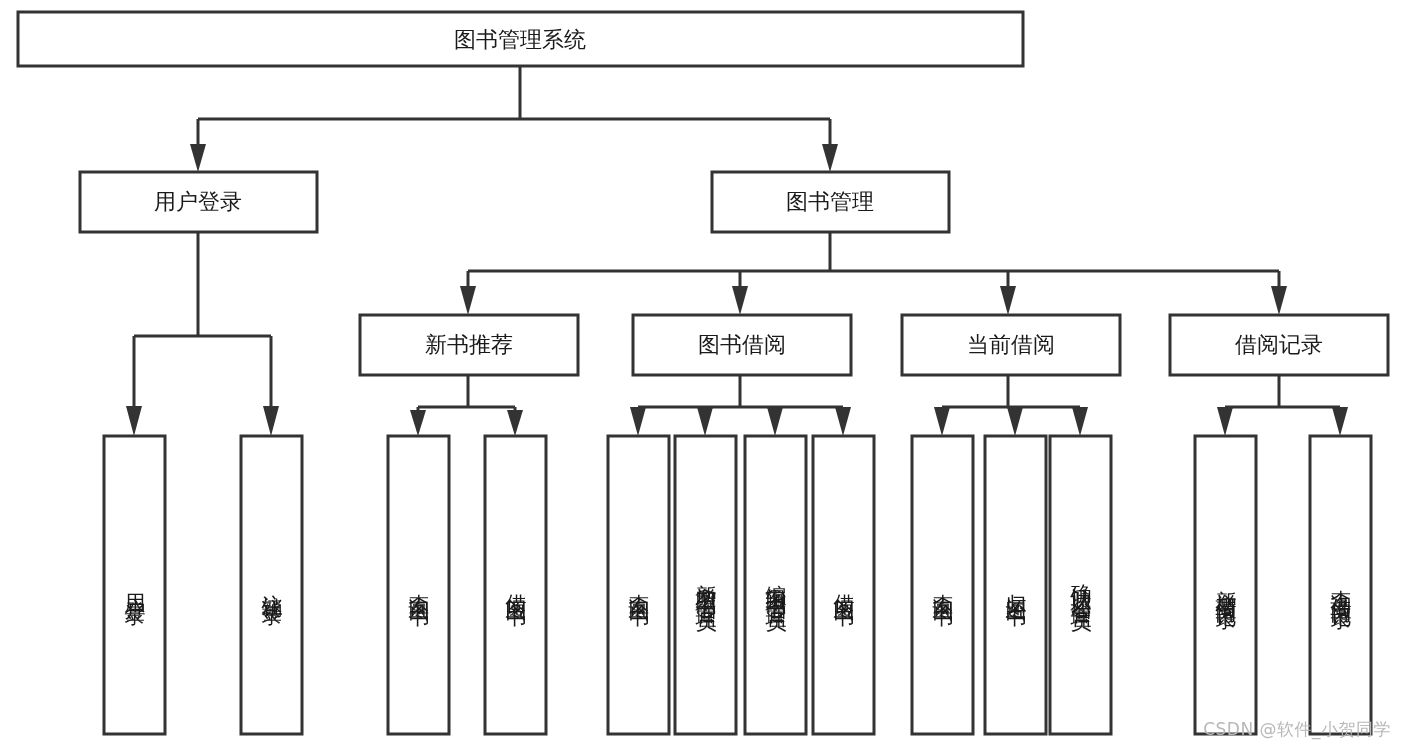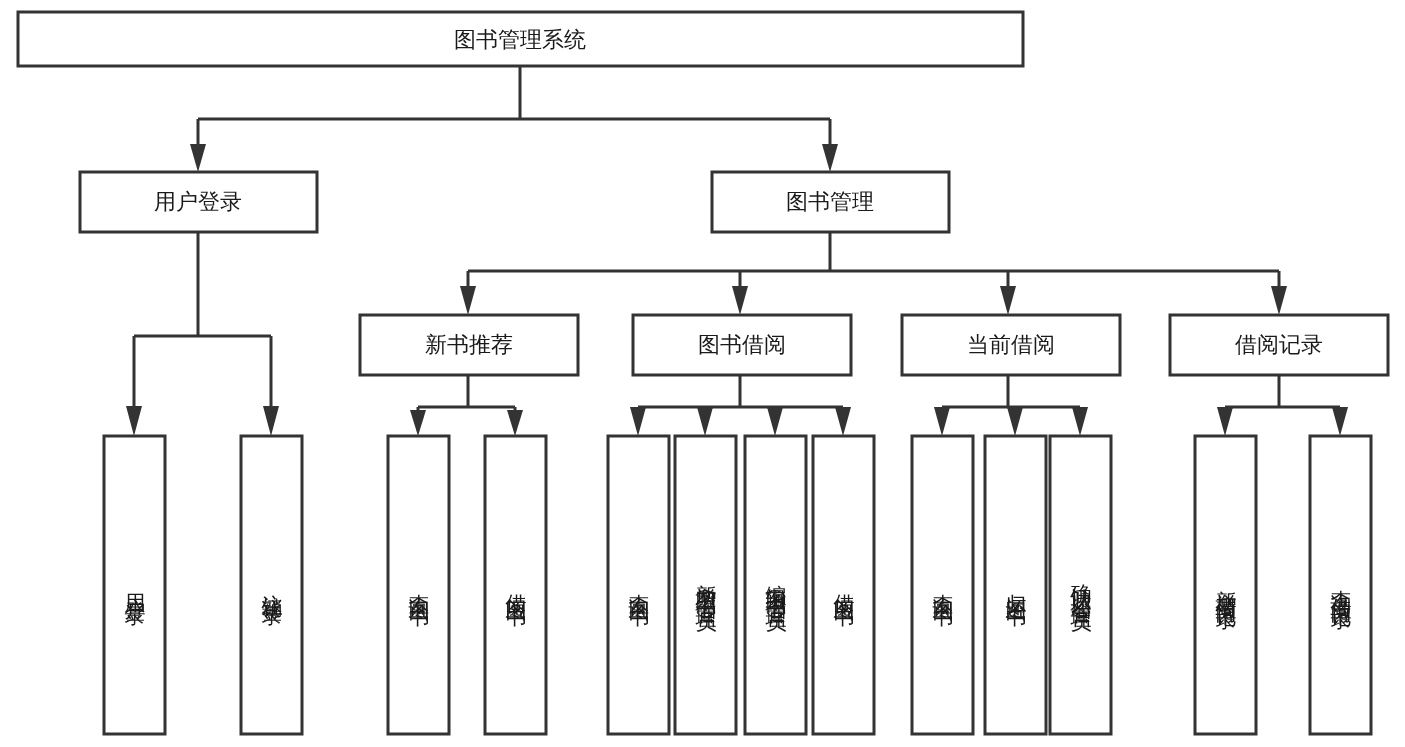--- a/index.html
+++ b/index.html
@@ -209,13 +209,14 @@
   <div class="vlabel" style="left:745px; top:436px; width:61px; height:298px;">编辑图书（管理员）</div>
   <div class="vlabel" style="left:813px; top:436px; width:61px; height:298px;">借阅图书</div>
 
   <div class="vlabel" style="left:912px; top:436px; width:61px; height:298px;">查询图书</div>
   <div class="vlabel" style="left:985px; top:436px; width:61px; height:298px;">归还图书</div>
   <div class="vlabel" style="left:1050px; top:436px; width:61px; height:298px;">确认归还（管理员）</div>
 
   <div class="vlabel" style="left:1195px; top:436px; width:61px; height:298px;">新增借阅记录</div>
   <div class="vlabel" style="left:1310px; top:436px; width:61px; height:298px;">查询借阅记录</div>
 
+  <div class="watermark">CSDN @软件_小贺同学</div>
 </div>
 
 </body></html>

